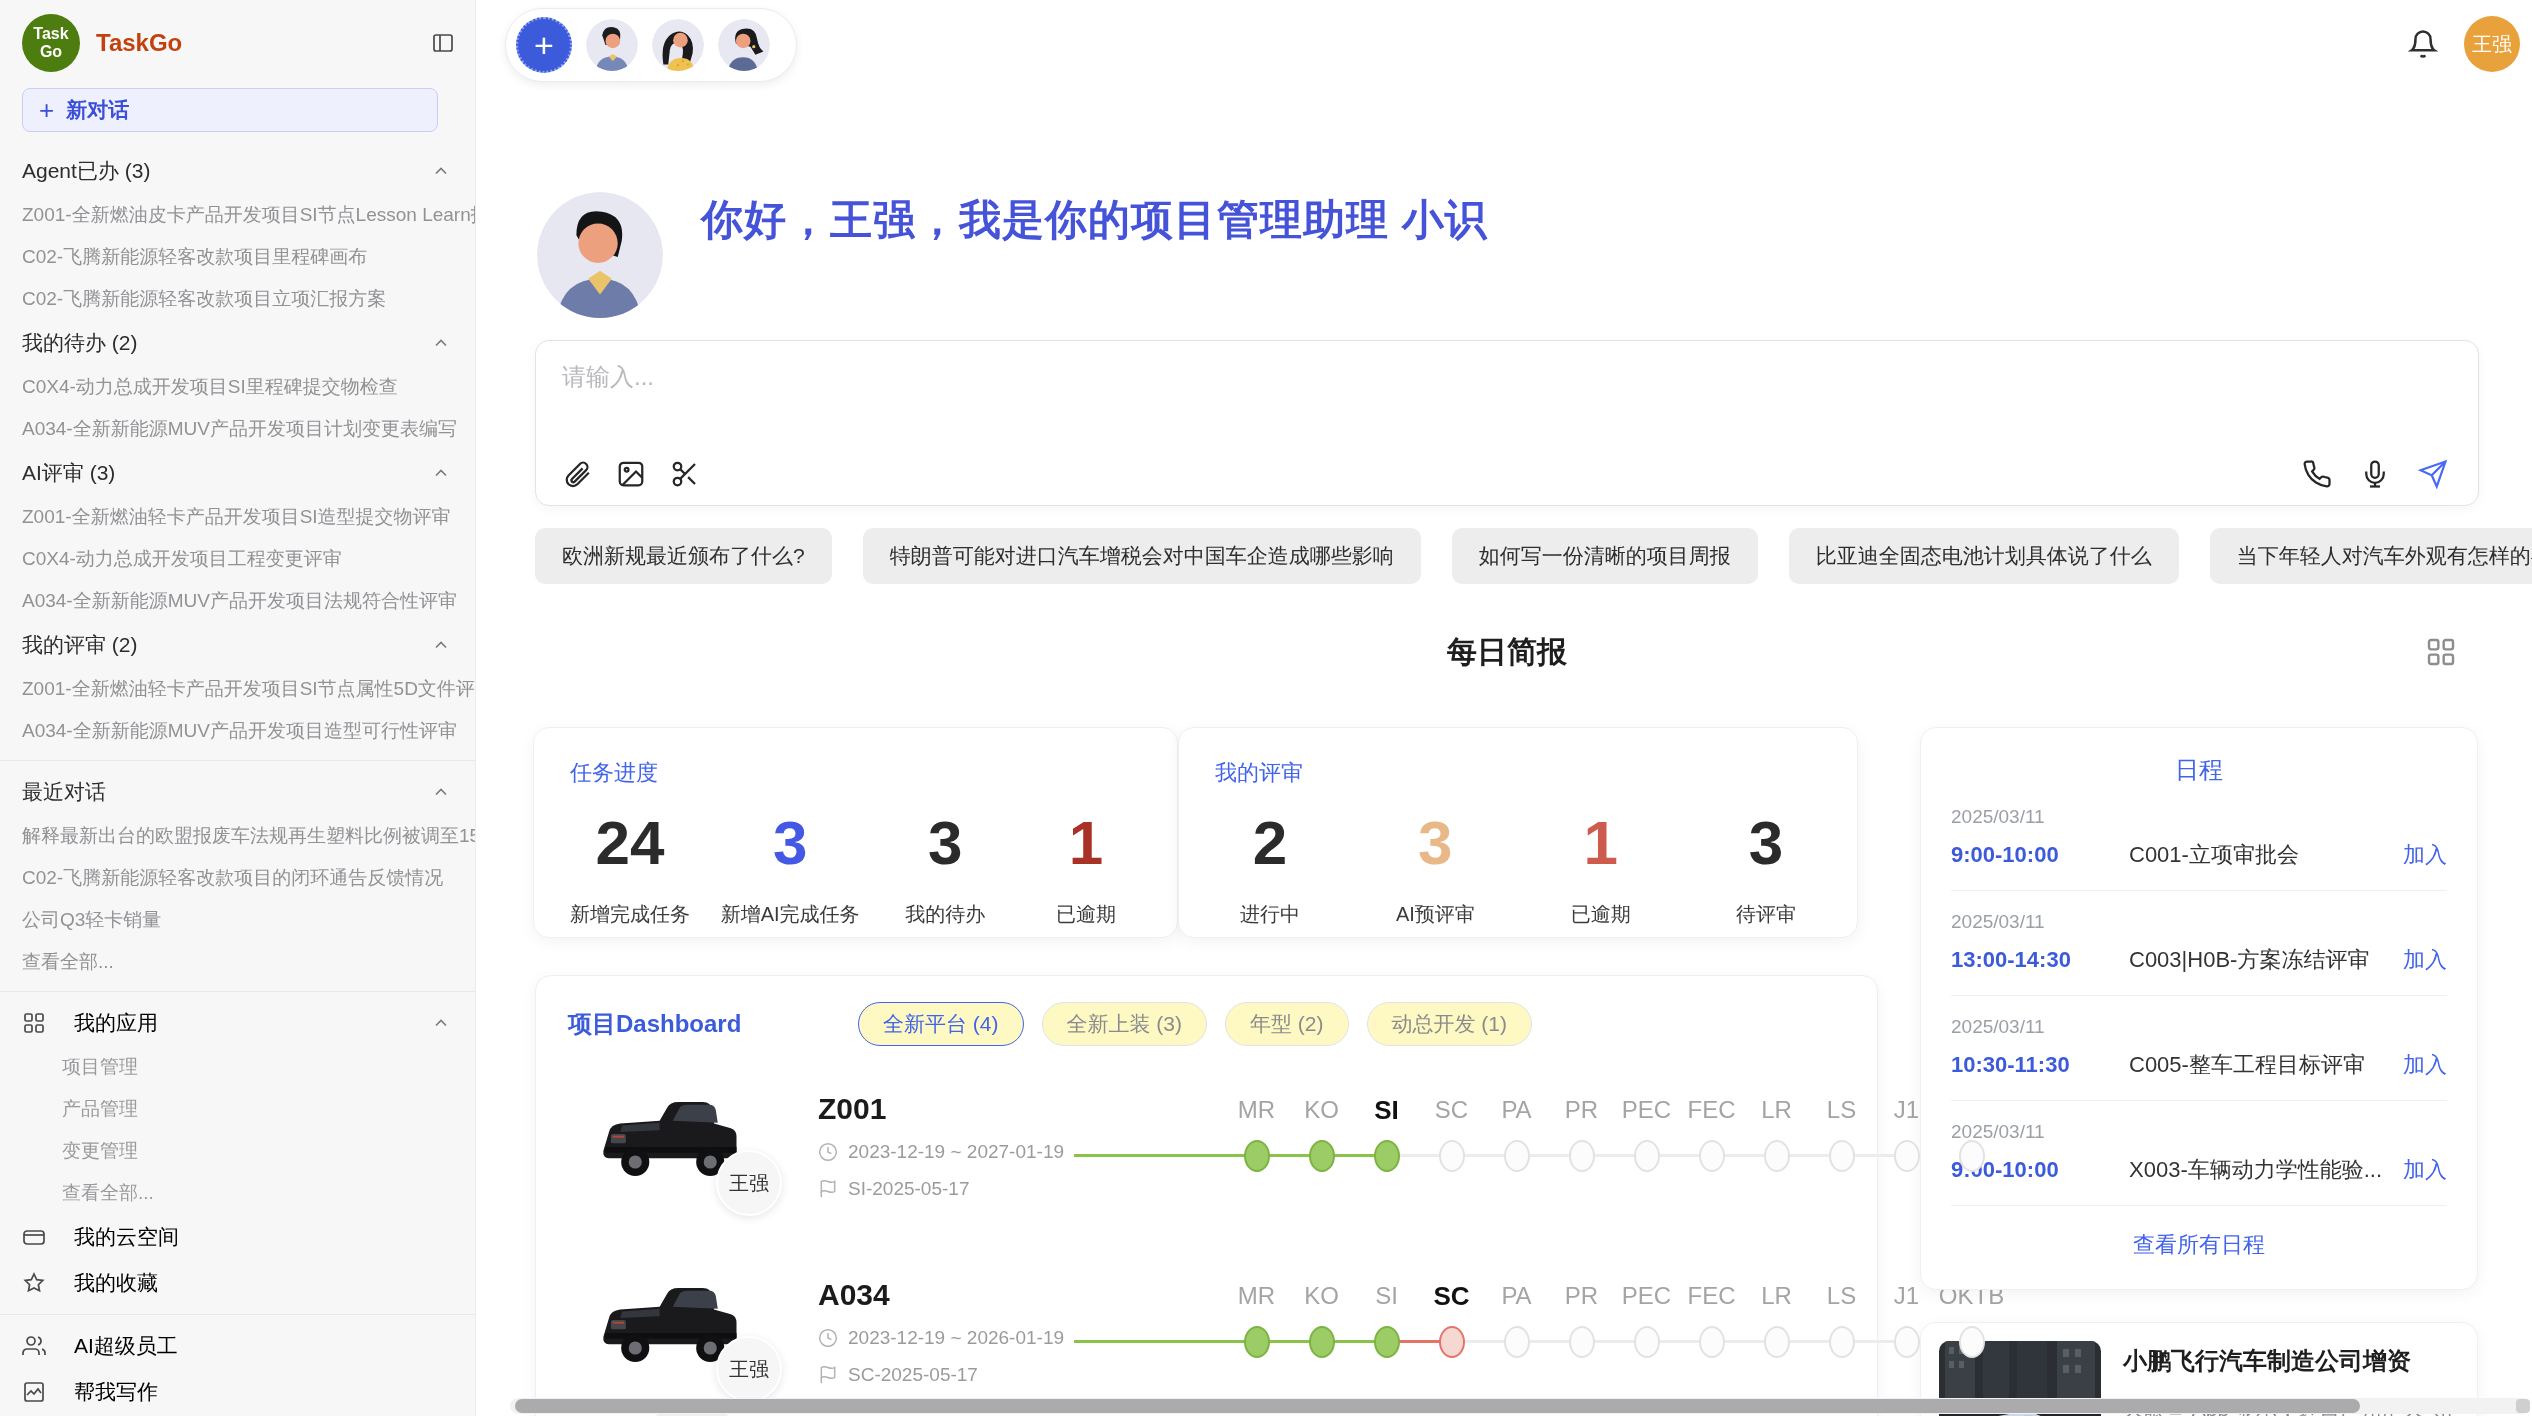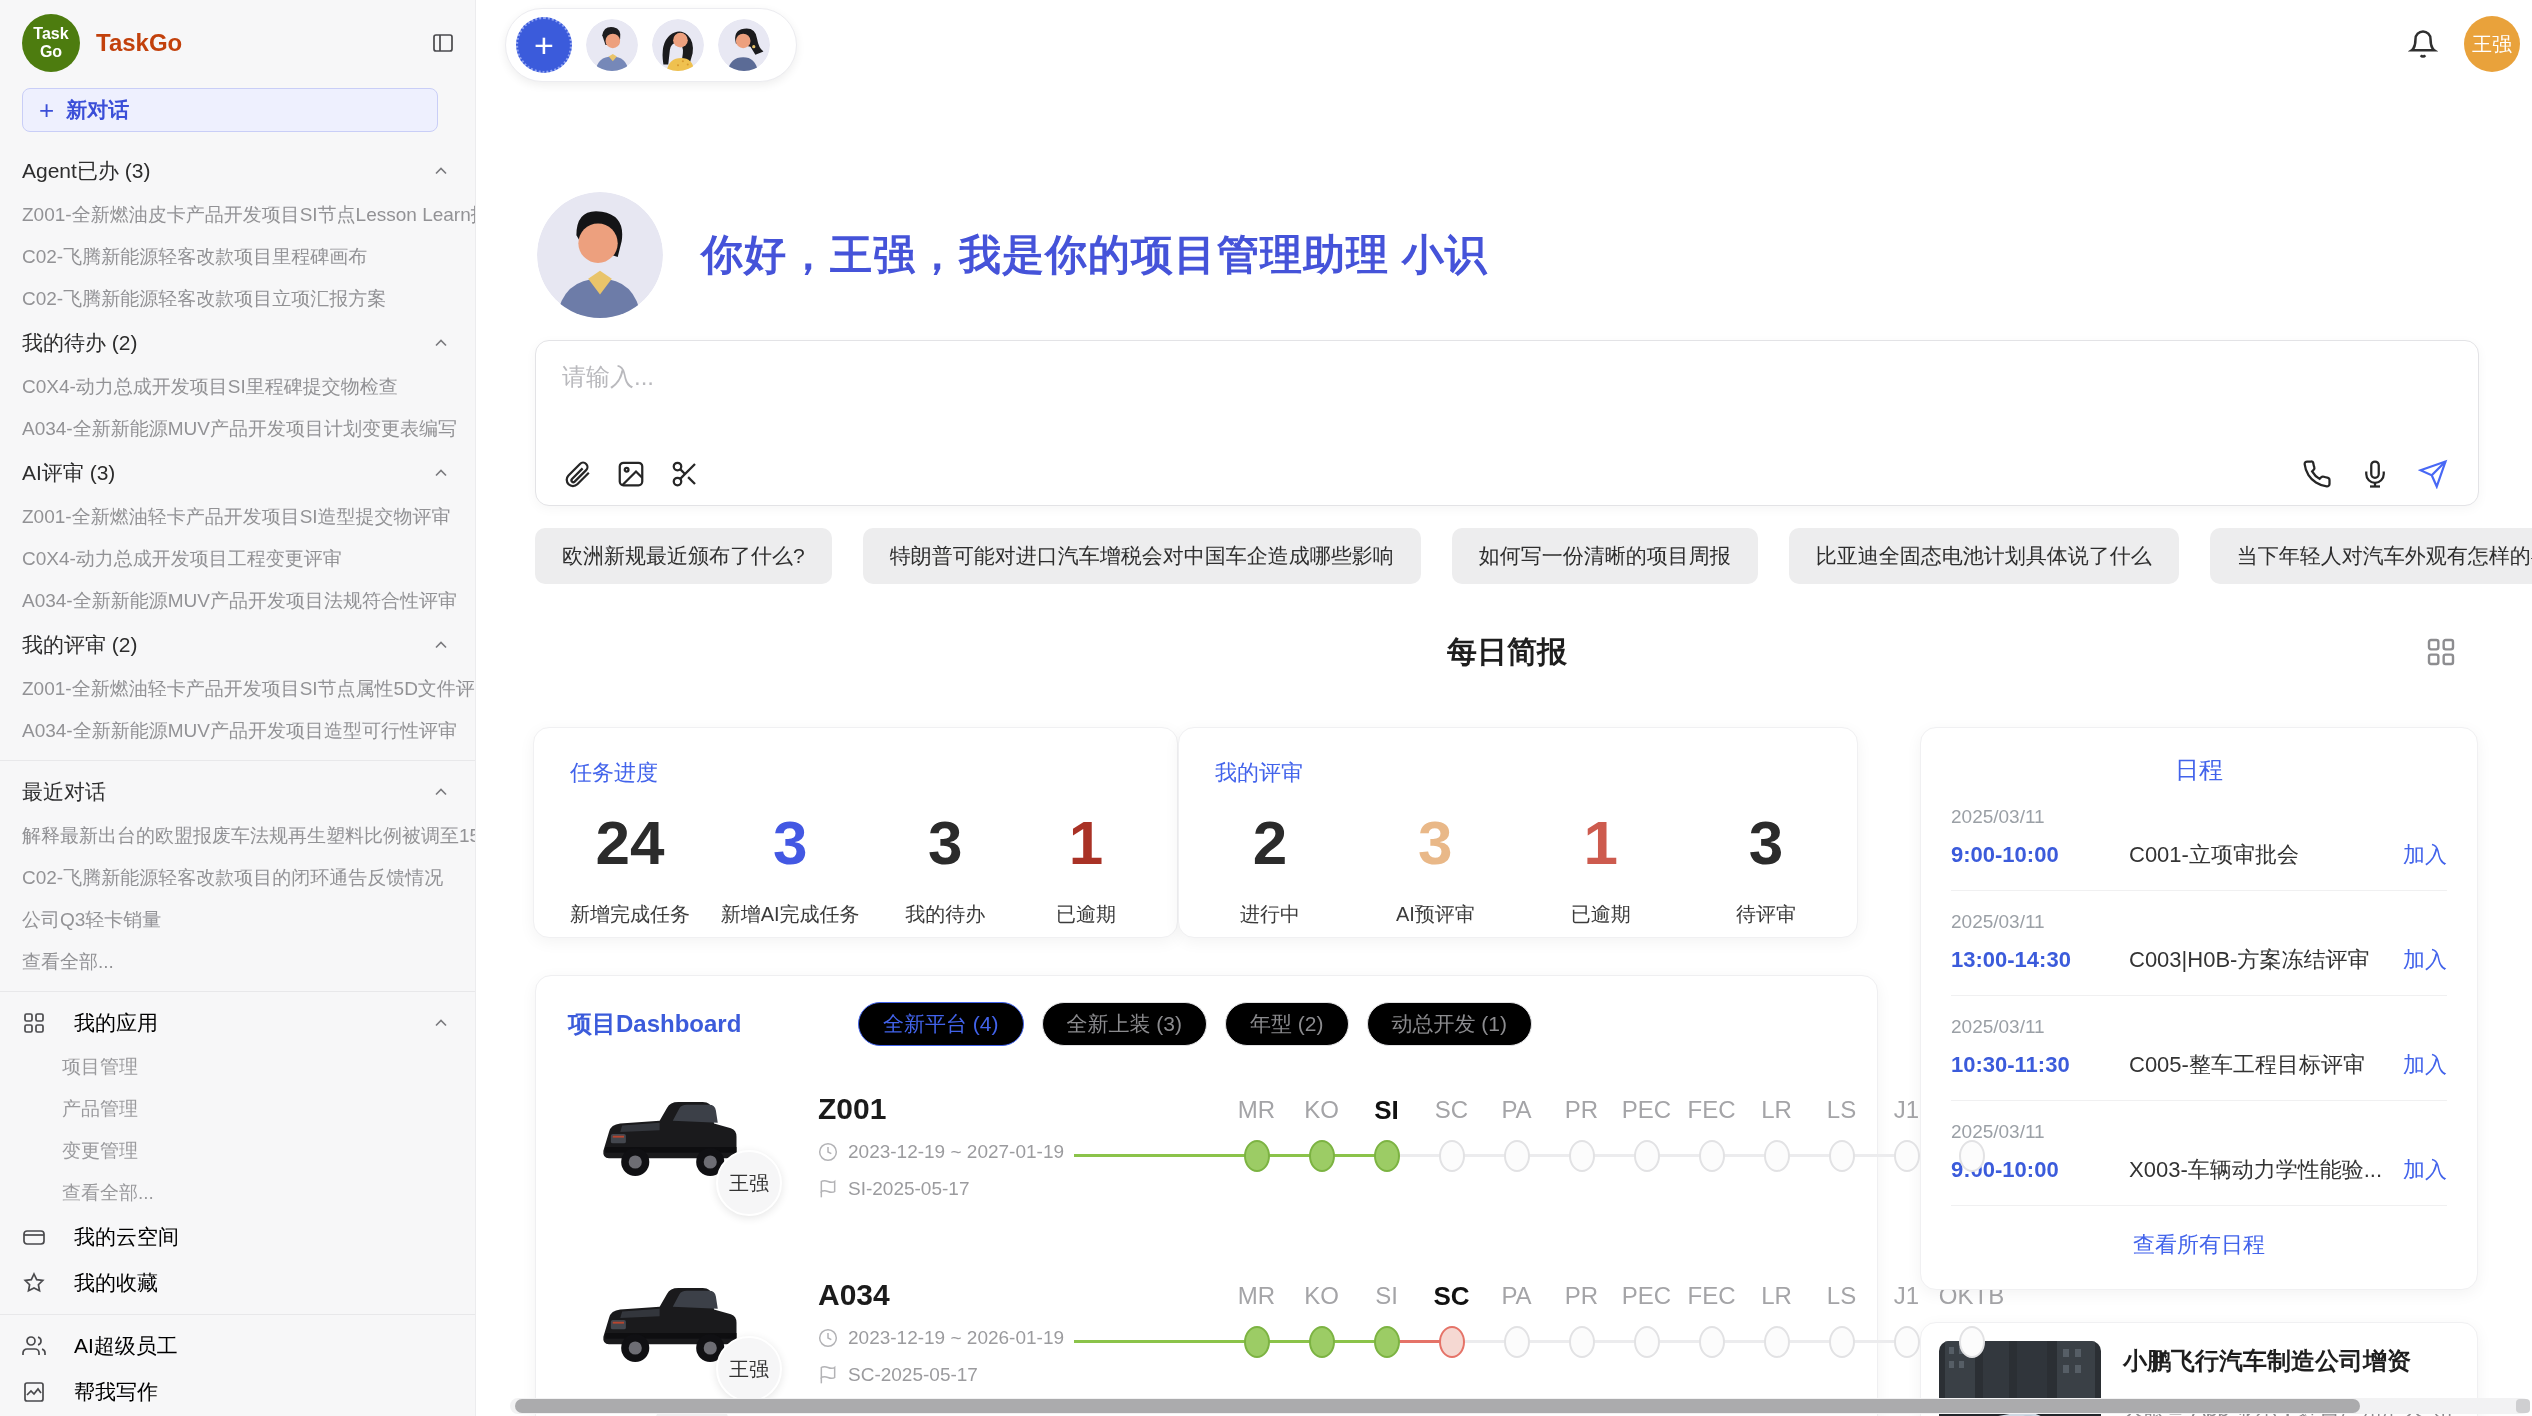--- a/index.html
+++ b/index.html
@@ -29,21 +29,21 @@
   .main { position:absolute; left:477px; top:0; width:2055px; height:1416px; background:#fff; }
 
   .team-pill { position:absolute; left:28px; top:8px; height:74px; display:flex; align-items:center; gap:14px; padding:0 26px 0 10px; background:#fff; border:1px solid #ececf0; border-radius:999px; box-shadow:0 3px 10px rgba(0,0,0,.07); }
   .add-member { width:56px; height:56px; border-radius:50%; background:#3b5bdb; color:#fff; border:2px dotted #8fa3f2; font-size:34px; line-height:1; display:flex; align-items:center; justify-content:center; cursor:pointer; }
   .avatar-s { width:52px; height:52px; border-radius:50%; overflow:hidden; flex:0 0 auto; }
 
   .top-right { position:absolute; right:12px; top:16px; display:flex; align-items:center; gap:26px; }
   .bell { width:30px; height:30px; stroke:#2f2f2f; fill:none; stroke-width:2; cursor:pointer; }
   .user-avatar { width:56px; height:56px; border-radius:50%; background:#e9a23b; color:#fff; font-size:20px; display:flex; align-items:center; justify-content:center; cursor:pointer; }
 
-  .hero { position:absolute; left:60px; top:192px; display:flex; align-items:center; gap:38px; }
+  .hero { position:absolute; left:60px; top:192px; display:flex; gap:38px; }
   .hero-avatar { width:126px; height:126px; border-radius:50%; overflow:hidden; flex:0 0 auto; }
   .hero-title { font-size:42px; font-weight:700; color:#4553d9; letter-spacing:1px; }
 
   .composer { position:absolute; left:58px; top:340px; width:1944px; height:166px; background:#fff; border:1px solid #e3e3e6; border-radius:14px; box-shadow:0 3px 12px rgba(0,0,0,.04); }
   .composer input { position:absolute; left:26px; top:22px; width:1600px; border:none; outline:none; font-size:24px; color:#333; font-family:inherit; background:transparent; }
   .composer input::placeholder { color:#b9b9bd; }
   .comp-left { position:absolute; left:26px; bottom:16px; display:flex; gap:24px; }
   .comp-right { position:absolute; right:30px; bottom:16px; display:flex; gap:28px; align-items:center; }
   .c-ic { width:30px; height:30px; stroke:#262626; fill:none; stroke-width:1.8; cursor:pointer; }
   .c-ic.send { stroke:#4868f5; }
@@ -62,21 +62,21 @@
   .stat-col { min-width:110px; }
   .stat-val { font-size:62px; font-weight:600; color:#2b2b2b; line-height:1.05; }
   .v-blue { color:#4358e3; } .v-red { color:#a93226; } .v-tan { color:#e9b888; } .v-salmon { color:#cd5b4e; }
   .stat-label { font-size:20px; color:#3b3b3b; margin-top:26px; }
 
   
   .dash-card { position:absolute; left:58px; top:975px; width:1343px; height:460px; background:#fff; border:1px solid #efeff1; border-radius:16px; box-shadow:0 4px 16px rgba(0,0,0,.05); padding:26px 0 0 32px; }
   .dash-head { display:flex; align-items:center; }
   .dash-title { font-size:24px; font-weight:600; color:#3b5bdb; width:290px; }
   .dash-filters { display:flex; gap:18px; }
-  .filter { height:44px; padding:0 24px; border-radius:999px; border:1px solid #e2e2e4; background:#000000; color:#8b8b8e; font-size:21px; cursor:pointer; font-family:inherit; }
+  .filter { height:44px; padding:0 24px; border-radius:999px; border:1px solid #e2e2e4; background:#fef9c3; color:#8b8b8e; font-size:21px; cursor:pointer; font-family:inherit; }
   .filter.active { border-color:#4263eb; color:#4263eb; }
 
   .project-row { position:relative; display:flex; margin-top:46px; height:140px; }
   .car-wrap { position:relative; width:150px; height:100px; margin-left:26px; flex:0 0 auto; }
   .owner-badge { position:absolute; right:-38px; bottom:-24px; width:66px; height:66px; border-radius:50%; background:#f6f6f7; border:2px solid #fff; box-shadow:0 2px 8px rgba(0,0,0,.10); display:flex; align-items:center; justify-content:center; font-size:20px; color:#333; }
   .proj-info { margin-left:74px; width:256px; flex:0 0 auto; }
   .proj-code { font-size:30px; font-weight:700; color:#1b1b1b; }
   .meta { display:flex; align-items:center; gap:10px; margin-top:15px; color:#9b9b9e; font-size:19px; }
   .m-ic { width:20px; height:20px; stroke:#b3b3b6; fill:none; stroke-width:1.8; flex:0 0 auto; }
 

